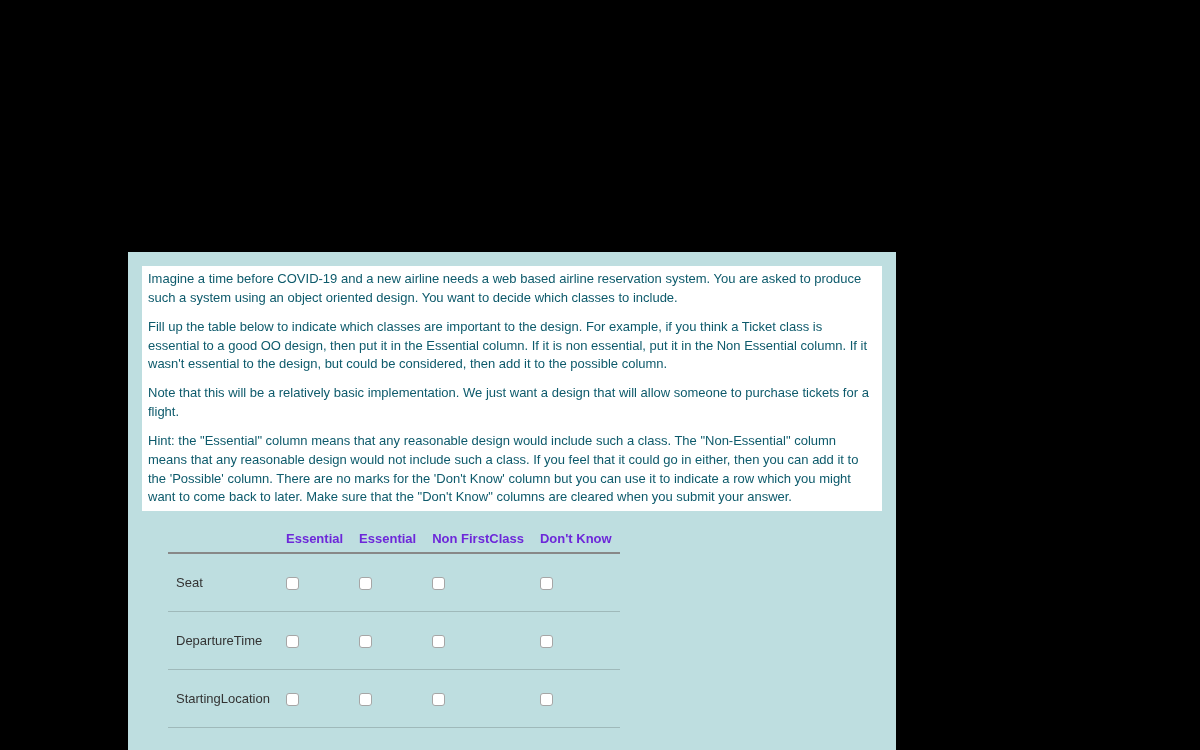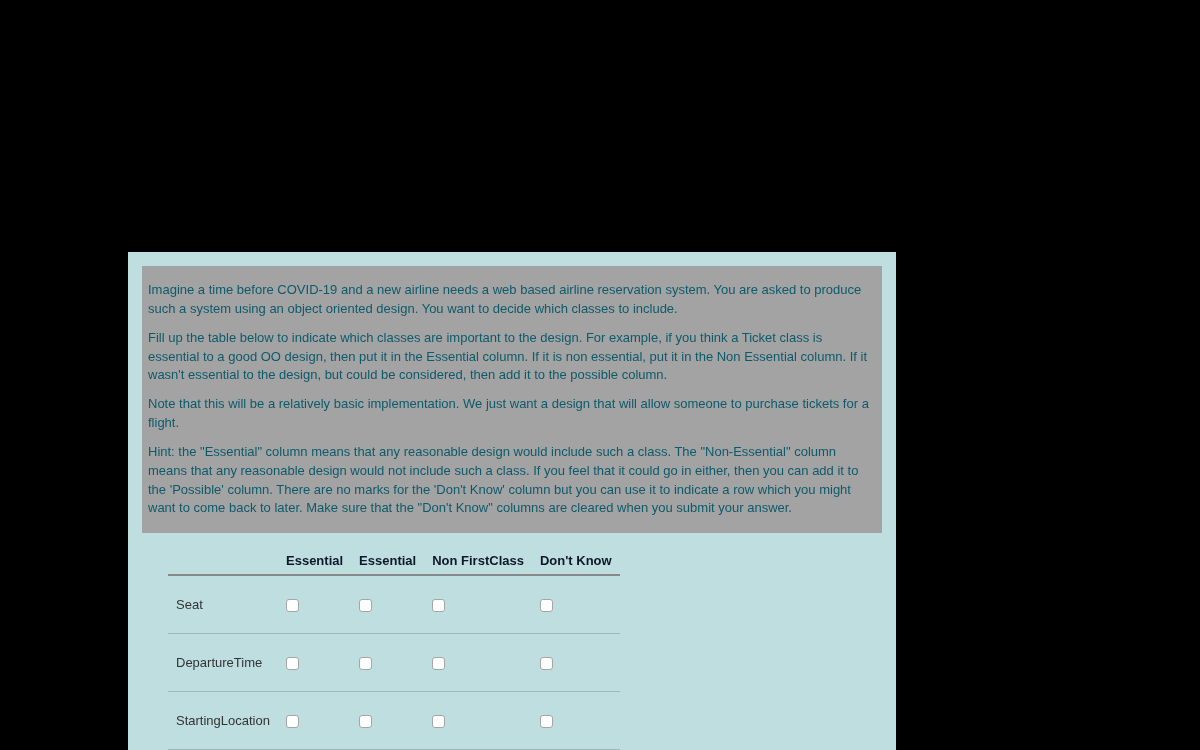--- a/index.html
+++ b/index.html
@@ -18,42 +18,42 @@
       position: absolute;
       left: 128px;
       top: 252px;
       width: 768px;
       height: 498px;
       background: #bedee0;
       padding: 14px;
       overflow: hidden;
     }
     .question-text {
-      background: #a3a3a3;
-      padding: 15px 6px;
+      background: #ffffff;
+      padding: 4px 6px;
       margin-bottom: 12px;
     }
     .question-text p {
       color: #0d5a6b;
       font-size: 13px;
       line-height: 1.45;
       margin-bottom: 10px;
     }
     .question-text p:last-child {
       margin-bottom: 0;
     }
     .table-wrap {
       padding-left: 26px;
       padding-top: 4px;
     }
     table {
       border-collapse: collapse;
     }
     th {
-      color: #0f172a;
+      color: #6d28d9;
       font-weight: 600;
       font-size: 13px;
       text-align: left;
       padding: 4px 8px 6px 8px;
       border-bottom: 2px solid #888;
     }
     th.rowlabel {
       border-bottom: 2px solid #888;
     }
     td {

